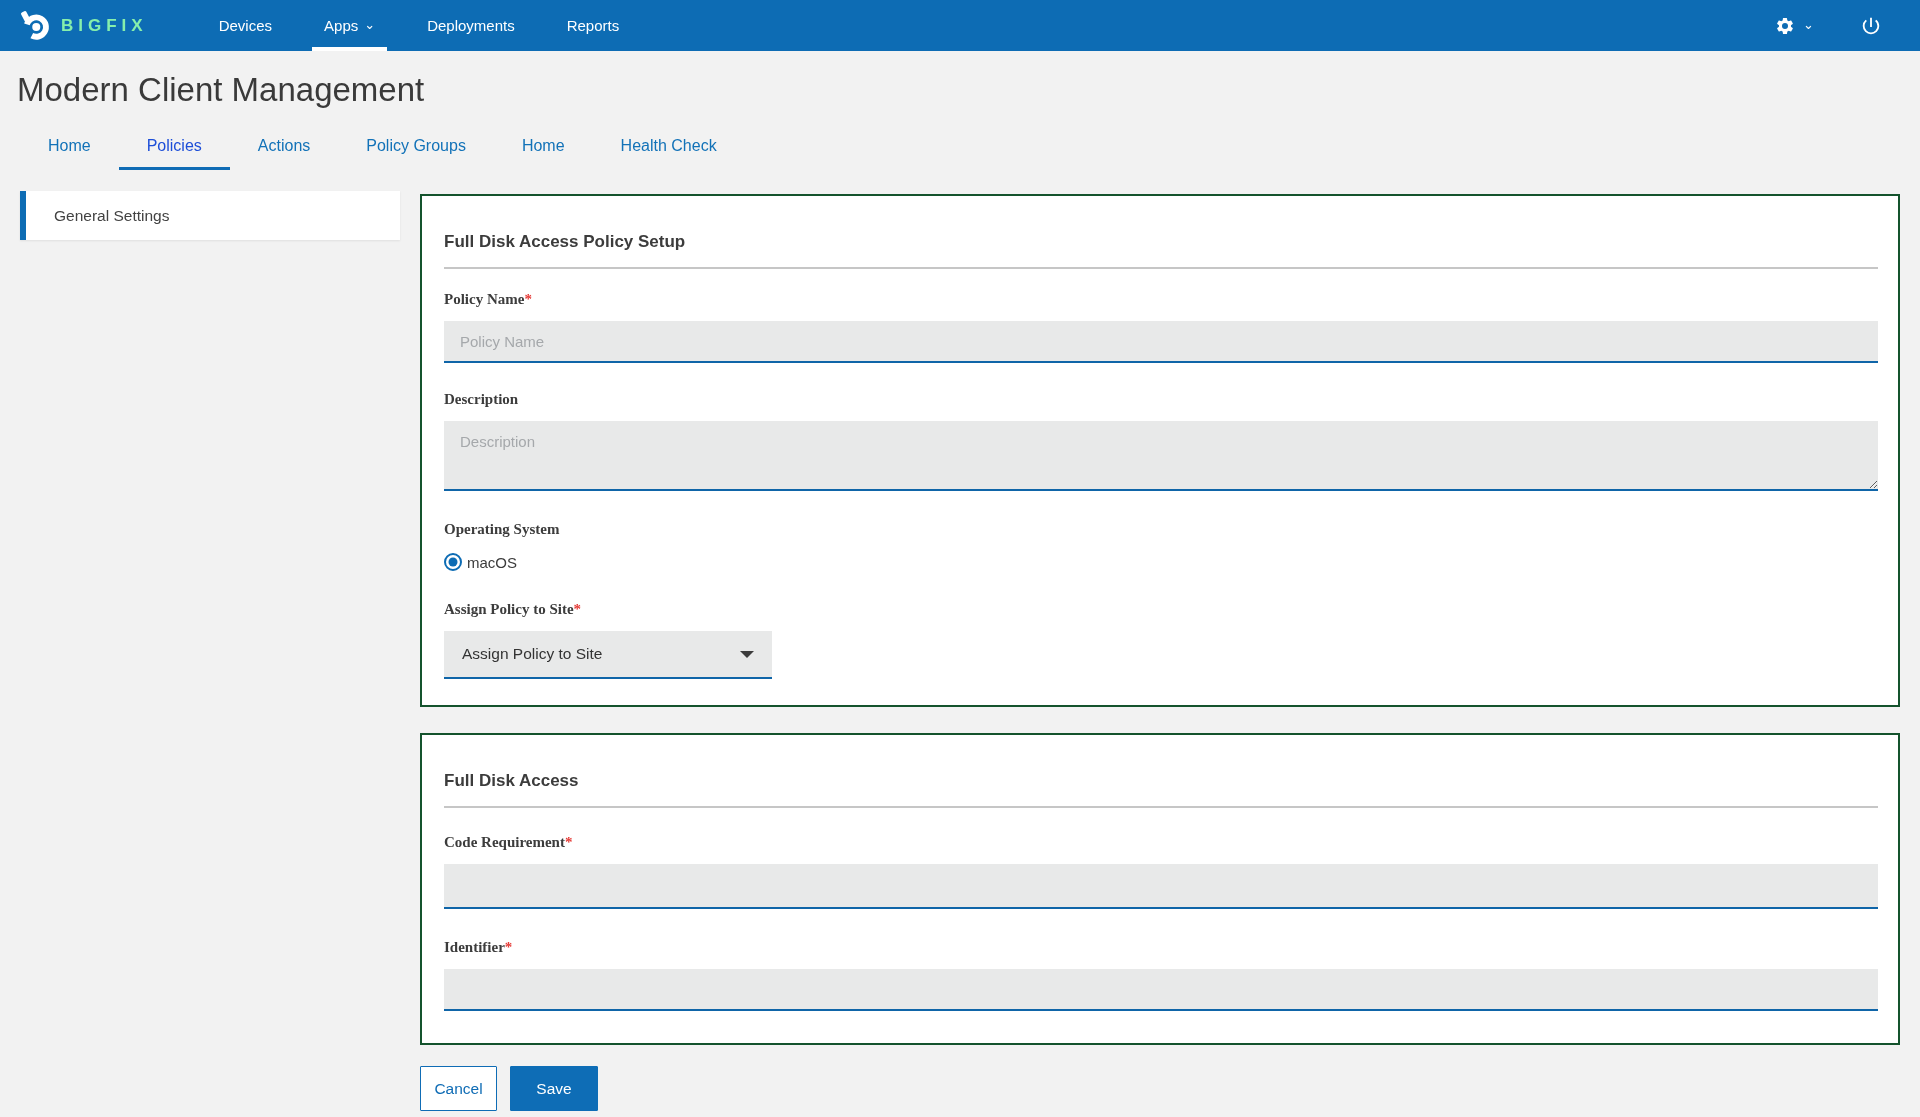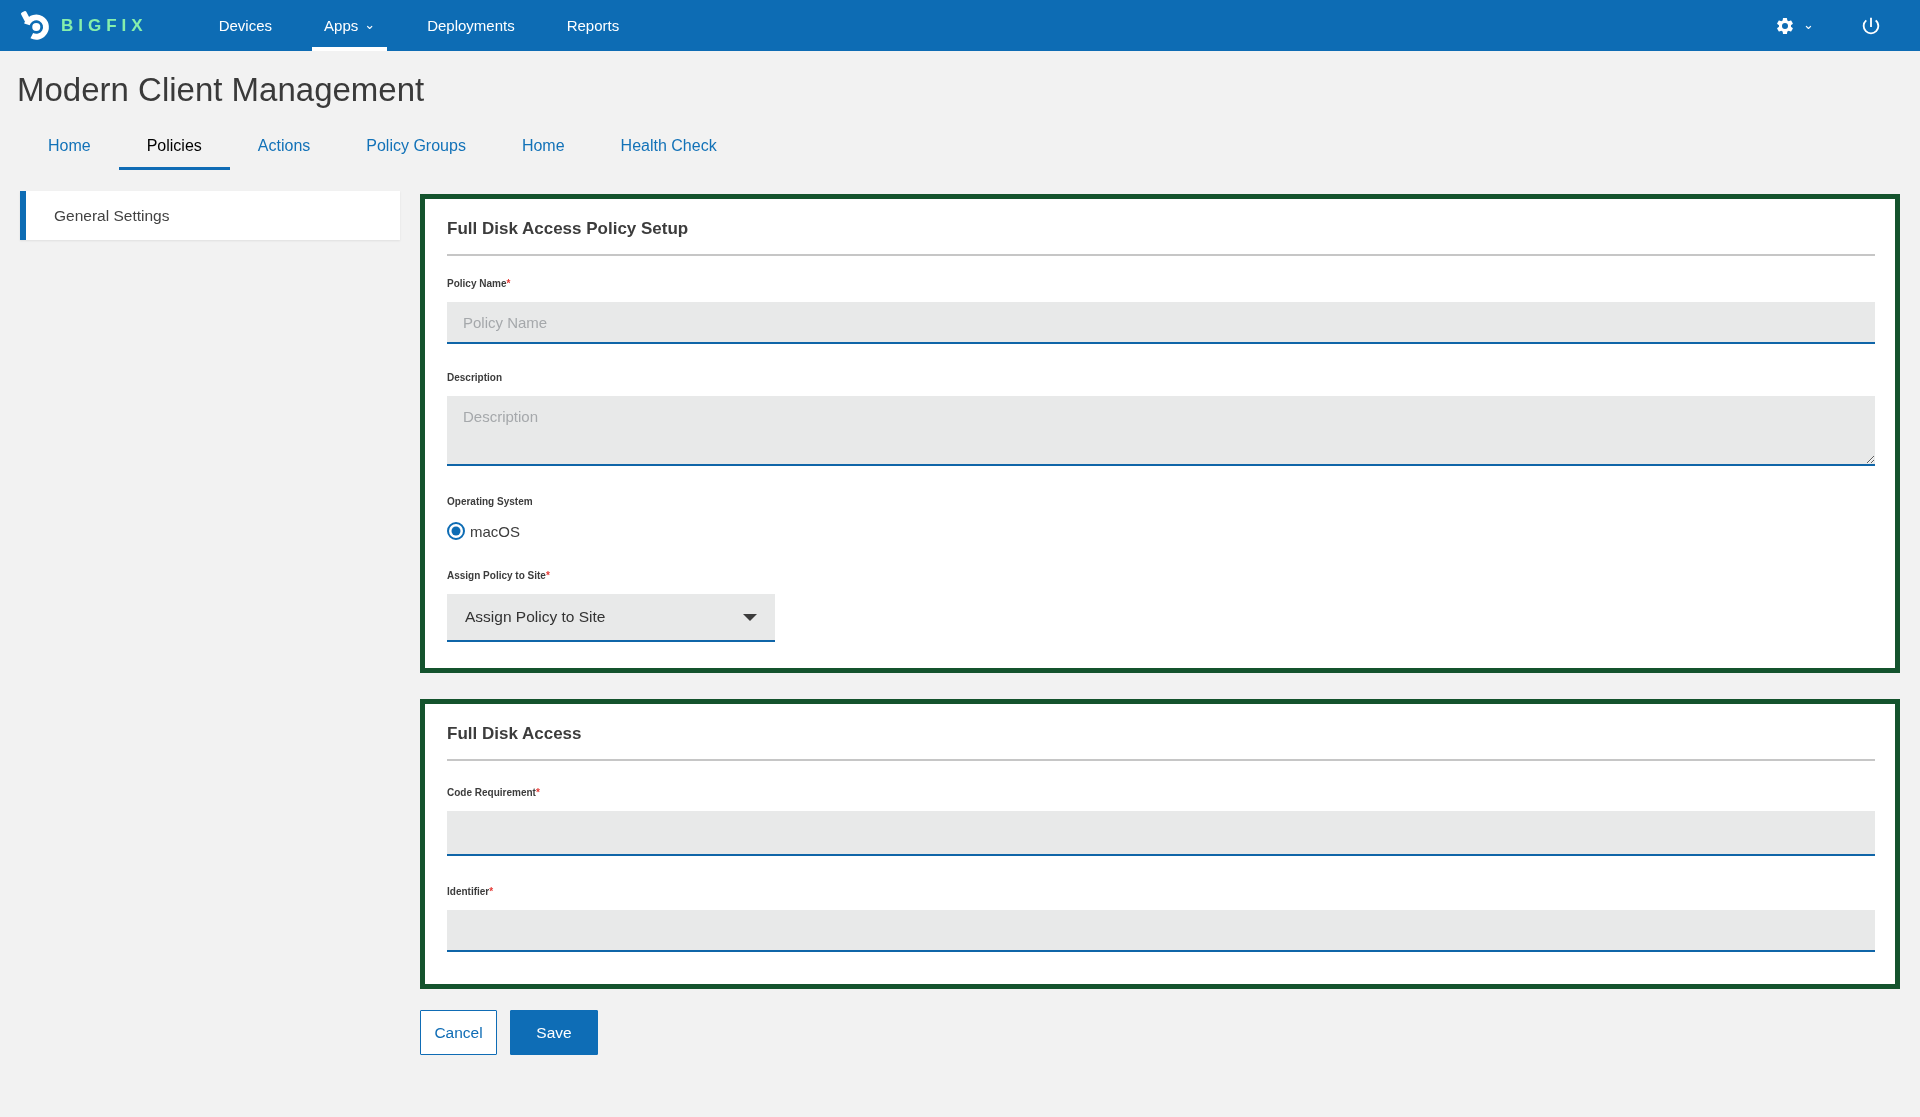--- a/index.html
+++ b/index.html
@@ -75,21 +75,21 @@
     margin-top: 18px;
   }
   .tab {
     padding: 10px 28px 12px;
     font-size: 16px;
     color: #1272b8;
     cursor: pointer;
     border-bottom: 3px solid transparent;
   }
   .tab.active {
-    color: #000000;
+    color: #1d4ed8;
     border-bottom-color: #0f6cb5;
   }
 
   
   .content {
     display: flex;
     align-items: flex-start;
     padding: 0 20px;
   }
   .sidebar { width: 380px; flex: none; margin-top: 21px; }
@@ -102,33 +102,34 @@
     padding-left: 28px;
     font-size: 15.5px;
     color: #424242;
     box-shadow: 0 1px 2px rgba(0,0,0,0.08);
     cursor: pointer;
   }
   .main { flex: 1; margin-left: 20px; }
 
   .card {
     background: #fff;
-    border: 5px solid #14532d;
-    padding: 20px 20px 26px 22px;
+    border: 2px solid #14532d;
+    padding: 36px 20px 26px 22px;
     margin-top: 26px;
   }
   .card-heading { font-size: 17px; font-weight: bold; color: #3c3c3c; }
   .rule { height: 2px; background: #c6c6c6; margin-top: 15px; }
 
   .field-label {
-    font-size: 10px;
+    font-size: 15px;
     font-weight: bold;
     color: #3c3c3c;
     margin-top: 22px;
     margin-bottom: 13px;
+    font-family: Liberation Serif, serif;
   }
   .req { color: #e53935; font-weight: bold; }
 
   .text-input {
     display: block;
     width: 100%;
     height: 42px;
     background: #e8e9e9;
     border: none;
     border-bottom: 2px solid #0f65a8;

